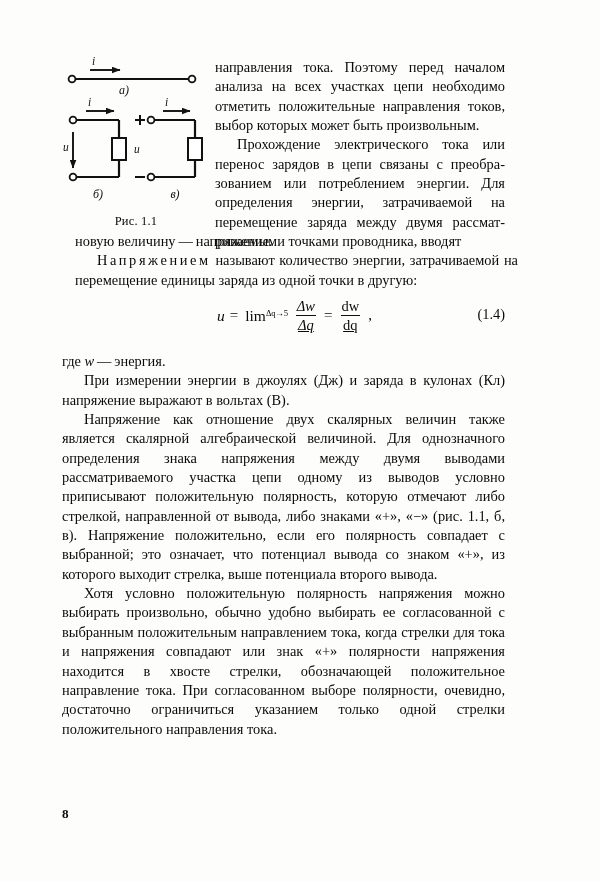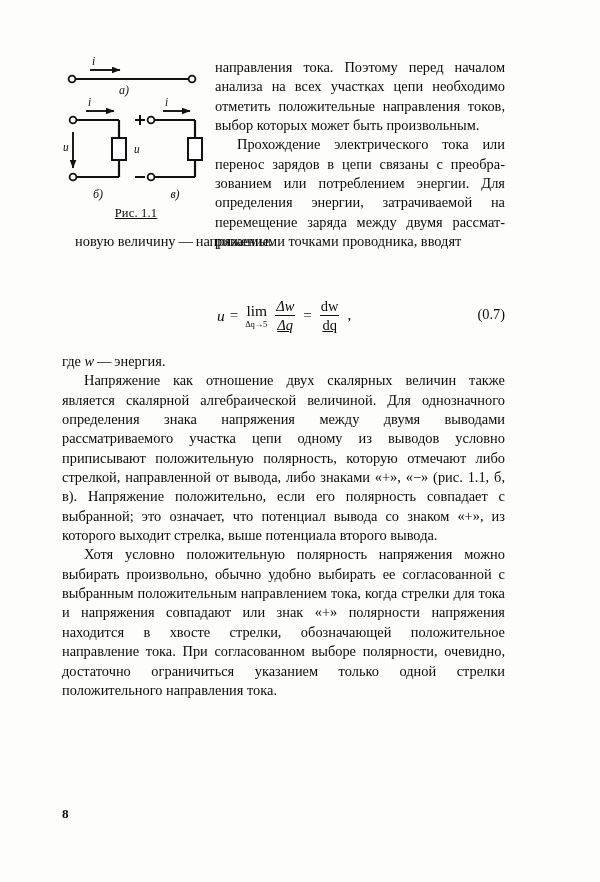--- a/index.html
+++ b/index.html
@@ -28,23 +28,22 @@
     left: 62px;
     top: 52px;
     width: 148px;
   }
 
   .fig-svg { display: block; }
 
   .fig-caption {
     text-align: center;
     font-size: 12.5px;
-    margin-top: 2px;
+    margin-top: 10px;
     letter-spacing: .2px;
-    text-decoration: underline;
   }
 
   
   #col-right {
     position: absolute;
     left: 215px;
     top: 58px;
     width: 290px;
   }
 
@@ -88,22 +87,22 @@
     top: 0;
     font-size: 15px;
     display: flex;
     align-items: center;
     gap: 3px;
   }
   .f-var { font-style: italic; font-size: 15.5px; }
   .f-eq  { font-size: 15px; margin: 0 2px; }
   .lim-wrap {
     display: inline-flex;
-    flex-direction: column;
-    align-items: flex-end;
+    flex-direction: row;
+    align-items: flex-start;
     line-height: 1;
     margin: 0 2px;
   }
   .lim-top { font-size: 15.5px; }
   .lim-sub { font-size: 8.6px; margin-top: 1px; letter-spacing: -.2px; }
   .frac {
     display: inline-flex;
     flex-direction: column;
     align-items: center;
     line-height: 1.12;
@@ -201,20 +200,21 @@
     <div class="fig-caption">Рис. 1.1</div>
   </div>
 
   <div id="col-right">
     <p class="tx">направления тока. Поэтому перед началом анализа на всех участках цепи необходимо отметить положительные направления то­ков, выбор которых может быть произ­вольным.</p>
     <p class="tx ind">Прохождение электрического тока или перенос зарядов в цепи связаны с преобра­зованием или потреблением энергии. Для определения энергии, затрачиваемой на перемещение заряда между двумя рассмат­риваемыми точками проводника, вводят</p>
   </div>
 
   <div id="col-full">
     <p class="tx">новую величину — напряжение.</p>
+    <p class="tx ind"><span class="sp-out">Напряжением</span><span> называют количество энергии, затрачи­ваемой на перемещение единицы заряда из одной точки в другую:</span></p>
   </div>
 
   <div id="formula-row">
     <div class="formula">
       <span class="f-var">u</span>
       <span class="f-eq">=</span>
       <span class="lim-wrap">
         <span class="lim-top">lim</span>
         <span class="lim-sub">Δq→5</span>
       </span>
@@ -222,24 +222,25 @@
         <span class="num f-var">Δw</span>
         <span class="den f-var">Δq</span>
       </span>
       <span class="f-eq">=</span>
       <span class="frac">
         <span class="num">dw</span>
         <span class="den">dq</span>
       </span>
       <span class="f-eq">,</span>
     </div>
-    <div class="eqnum">(0.7)</div>
+    <div class="eqnum">(1.4)</div>
   </div>
 
   <div id="col-full2">
     <p class="tx"><span>где </span><i>w</i><span> — энергия.</span></p>
+    <p class="tx ind">При измерении энергии в джоулях (Дж) и заряда в кулонах (Кл) напряжение выражают в вольтах (В).</p>
     <p class="tx ind">Напряжение как отношение двух скалярных величин также является скалярной алгебраической величиной. Для однознач­ного определения знака напряжения между двумя выводами рассматриваемого участка цепи одному из выводов условно приписывают положительную полярность, которую отмечают либо стрелкой, направленной от вывода, либо знаками «+», «−» (рис. 1.1, б, в). Напряжение положительно, если его поляр­ность совпадает с выбранной; это означает, что потенциал вывода со знаком «+», из которого выходит стрелка, выше потенциала второго вывода.</p>
     <p class="tx ind">Хотя условно положительную полярность напряжения можно выбирать произвольно, обычно удобно выбирать ее согласованной с выбранным положительным направлением тока, когда стрелки для тока и напряжения совпадают или знак «+» полярности напряжения находится в хвосте стрелки, обозначающей положительное направление тока. При согласо­ванном выборе полярности, очевидно, достаточно ограничиться указанием только одной стрелки положительного направления тока.</p>
   </div>
 
   <div id="page-number">8</div>
 
 </div>
 
 </body></html>

